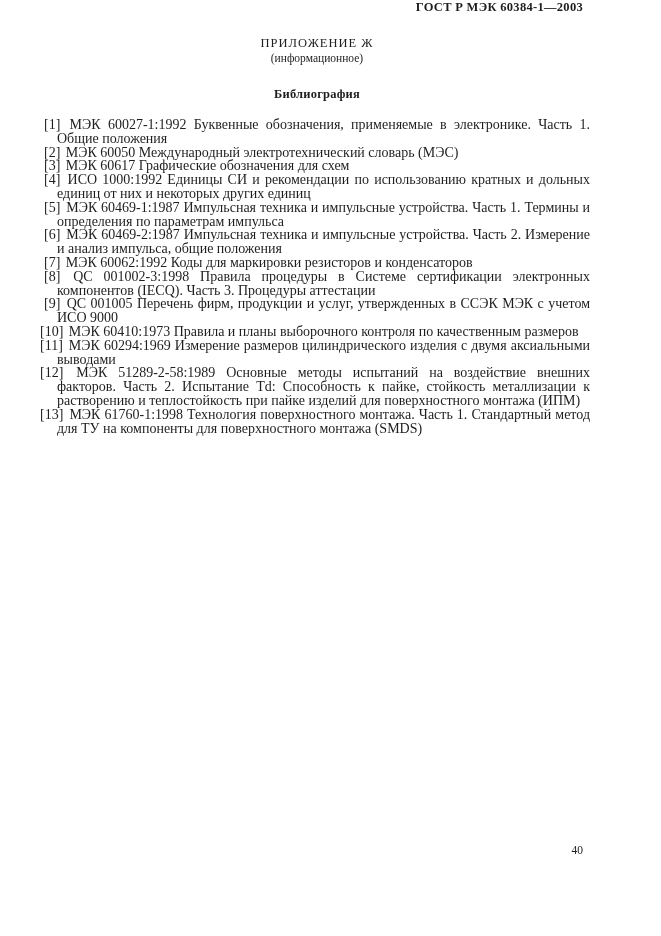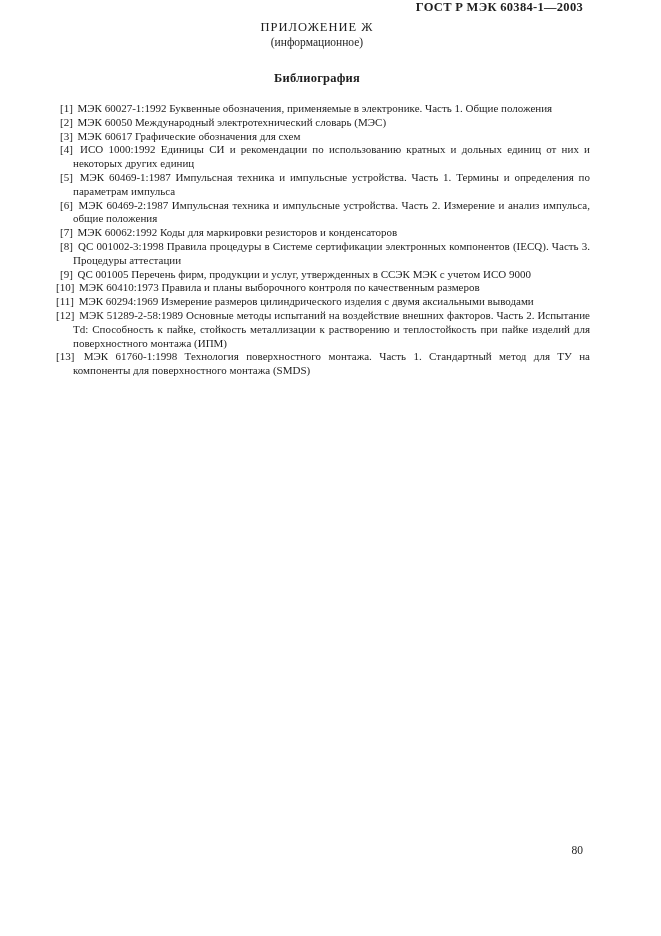--- a/index.html
+++ b/index.html
@@ -25,21 +25,21 @@
   }
   .doc-header {
     padding-right: 7px;
     text-align: right;
     font-weight: bold;
     font-size: 12.5px;
     letter-spacing: 0.3px;
     white-space: nowrap;
   }
   .appendix {
-    margin-top: 5px;
+    margin-top: 21px;
     text-align: center;
   }
   .appendix-title {
     font-size: 12.5px;
     letter-spacing: 1px;
   }
   .appendix-subtitle {
     font-size: 11.5px;
     margin-top: 1px;
   }
@@ -47,24 +47,24 @@
     margin-top: 23px;
     text-align: center;
     font-weight: bold;
     font-size: 12.5px;
     letter-spacing: 0.2px;
   }
   .bib-list {
     margin-top: 16px;
   }
   .entry {
-    font-size: 11px;
+    font-size: 14px;
     line-height: 13.8px;
     text-align: justify;
-    margin-left: 29px;
+    margin-left: 13px;
     text-indent: -13px;
   }
   .entry.d2 { text-indent: -17px; }
   .entry .num { margin-right: 2px; }
   .page-number {
     position: absolute;
     top: 844px;
     right: 78px;
     font-size: 11.5px;
   }
@@ -95,14 +95,14 @@
       <p class="entry"><span class="num">[8]</span> <span>QC 001002-3:1998 Правила процедуры в Системе сертификации электронных компонентов (IECQ). Часть 3. Процедуры аттестации</span></p>
       <p class="entry"><span class="num">[9]</span> <span>QC 001005 Перечень фирм, продукции и услуг, утвержденных в ССЭК МЭК с учетом ИСО 9000</span></p>
       <p class="entry d2"><span class="num">[10]</span> <span>МЭК 60410:1973 Правила и планы выборочного контроля по качественным размеров</span></p>
       <p class="entry d2"><span class="num">[11]</span> <span>МЭК 60294:1969 Измерение размеров цилиндрического изделия с двумя аксиальными выводами</span></p>
       <p class="entry d2"><span class="num">[12]</span> <span>МЭК 51289-2-58:1989 Основные методы испытаний на воздействие внешних факторов. Часть 2. Испытание Td: Способность к пайке, стойкость металлизации к растворению и теплостойкость при пайке изделий для поверхностного монтажа (ИПМ)</span></p>
       <p class="entry d2"><span class="num">[13]</span> <span>МЭК 61760-1:1998 Технология поверхностного монтажа. Часть 1. Стандартный метод для ТУ на компоненты для поверхностного монтажа (SMDS)</span></p>
     </div>
 
   </div>
 
-  <div class="page-number">80</div>
+  <div class="page-number">40</div>
 </div>
 
 </body></html>

